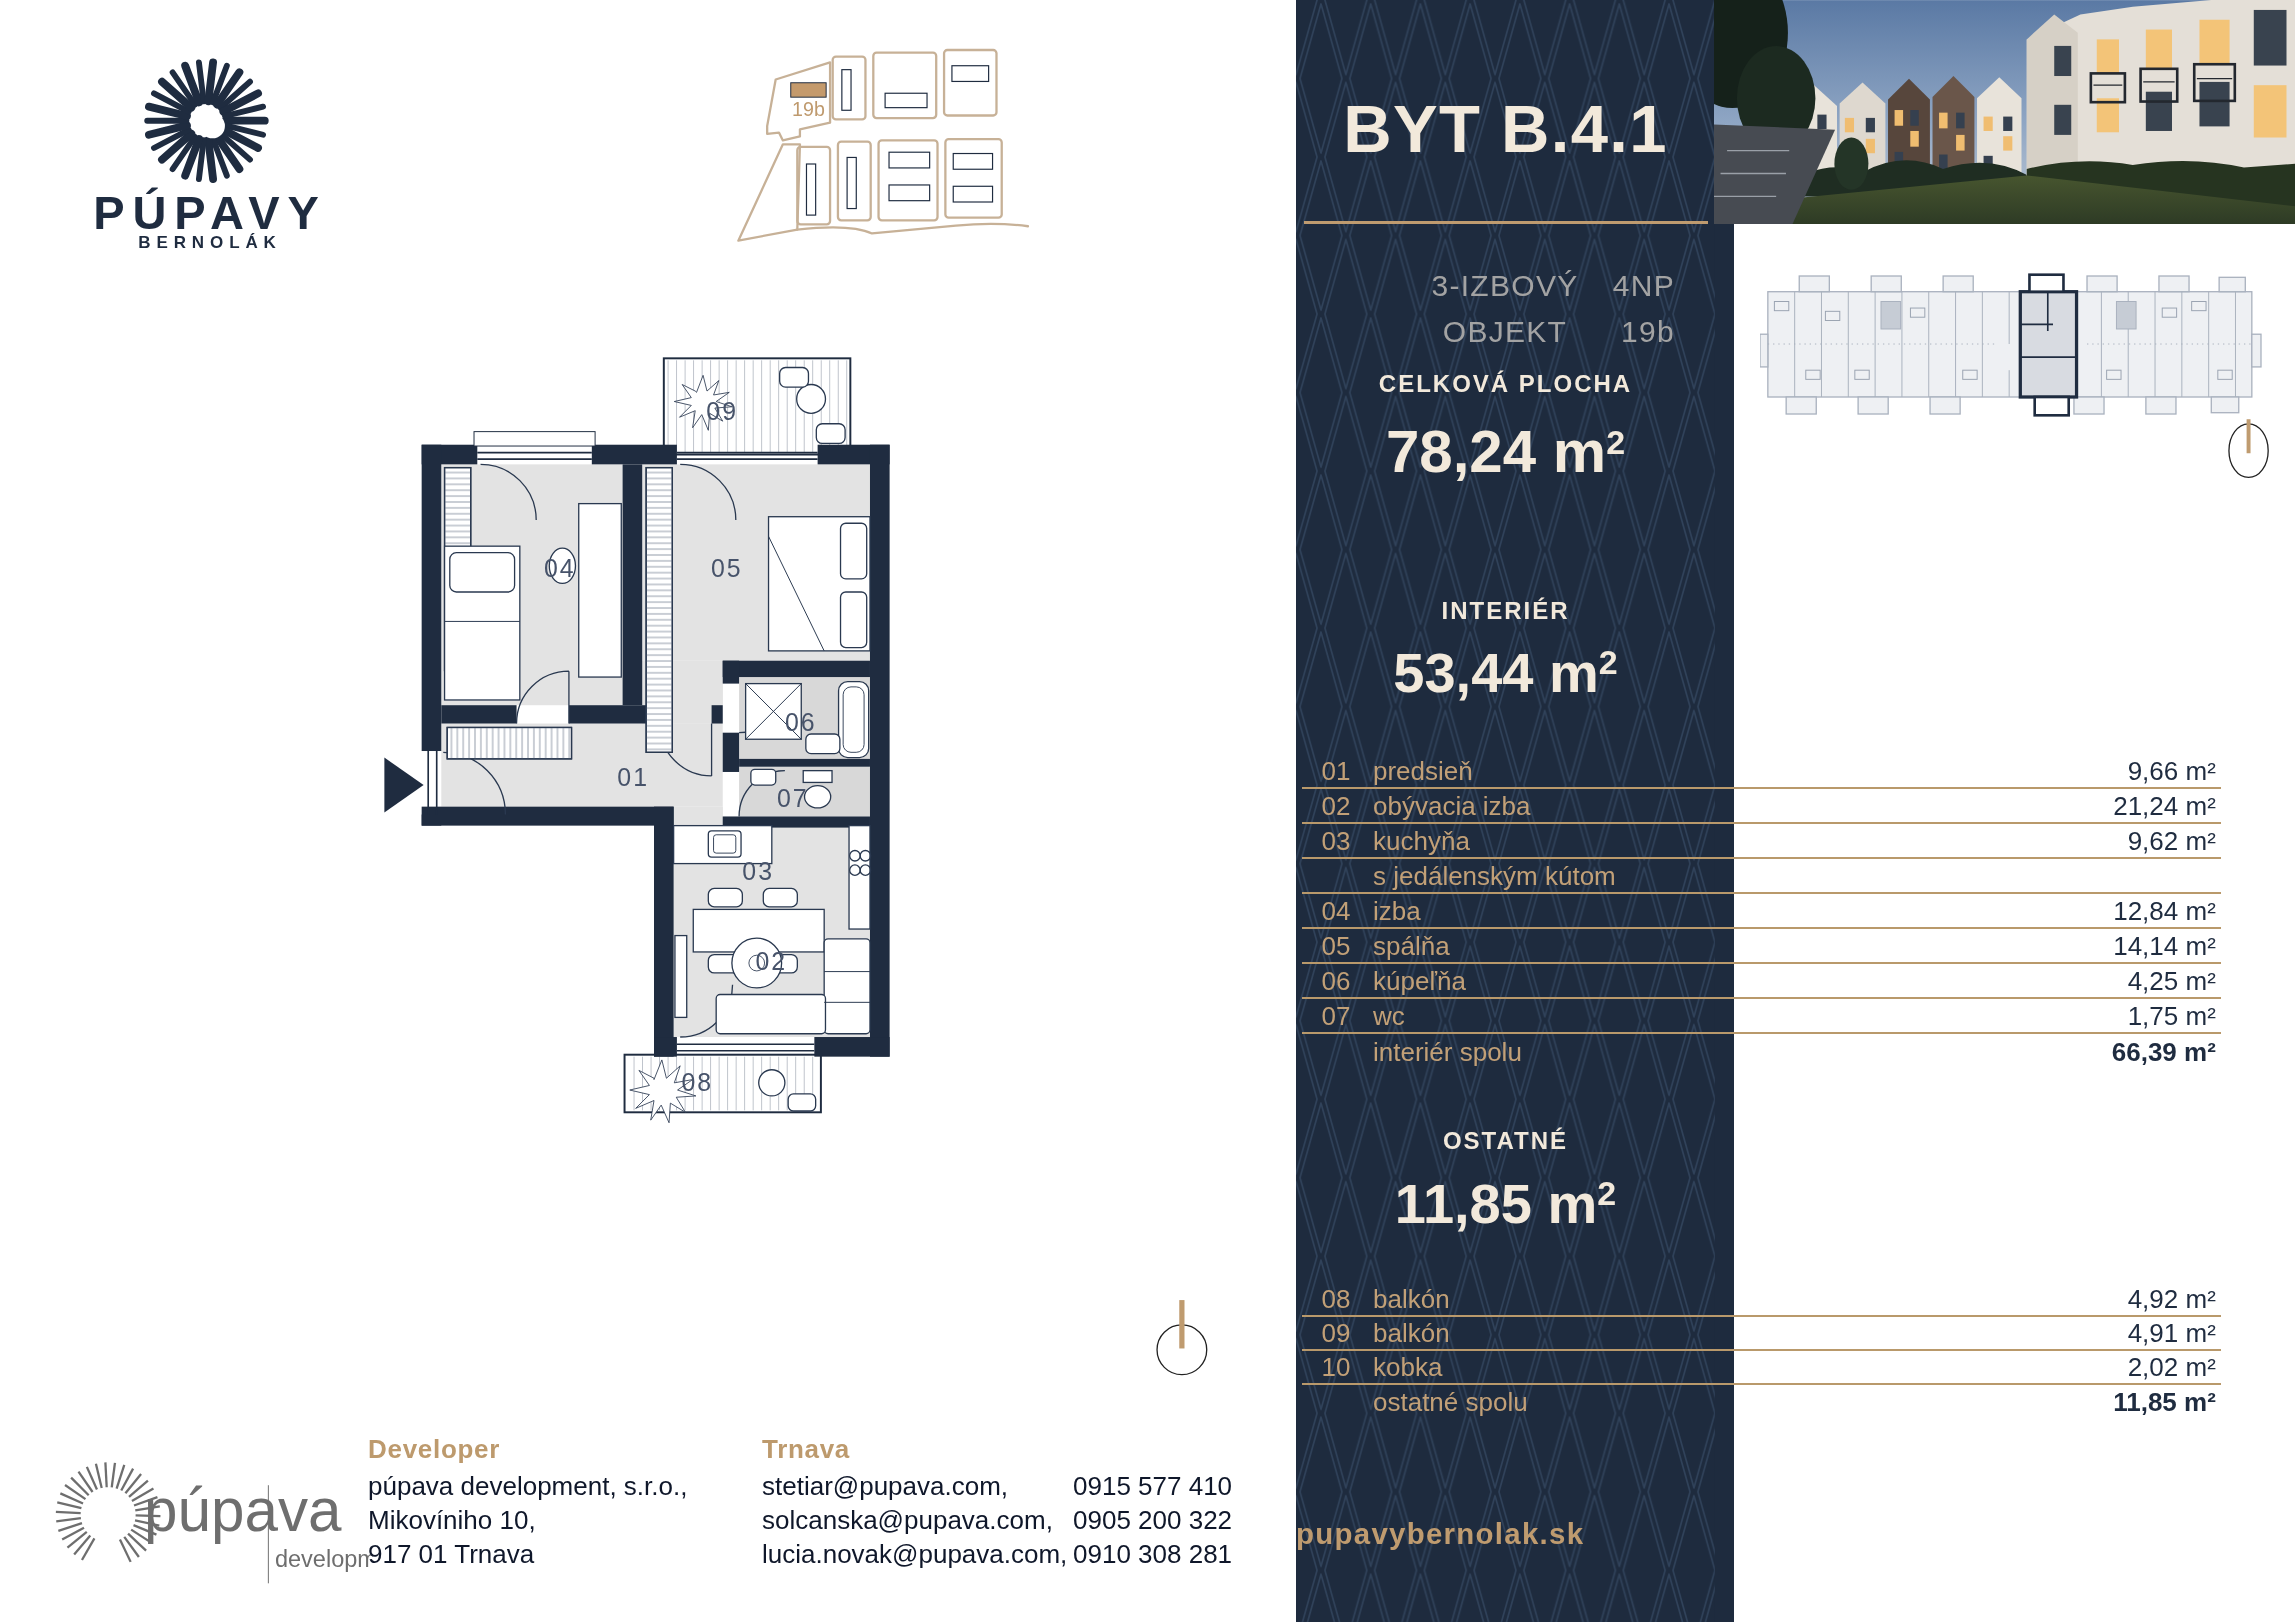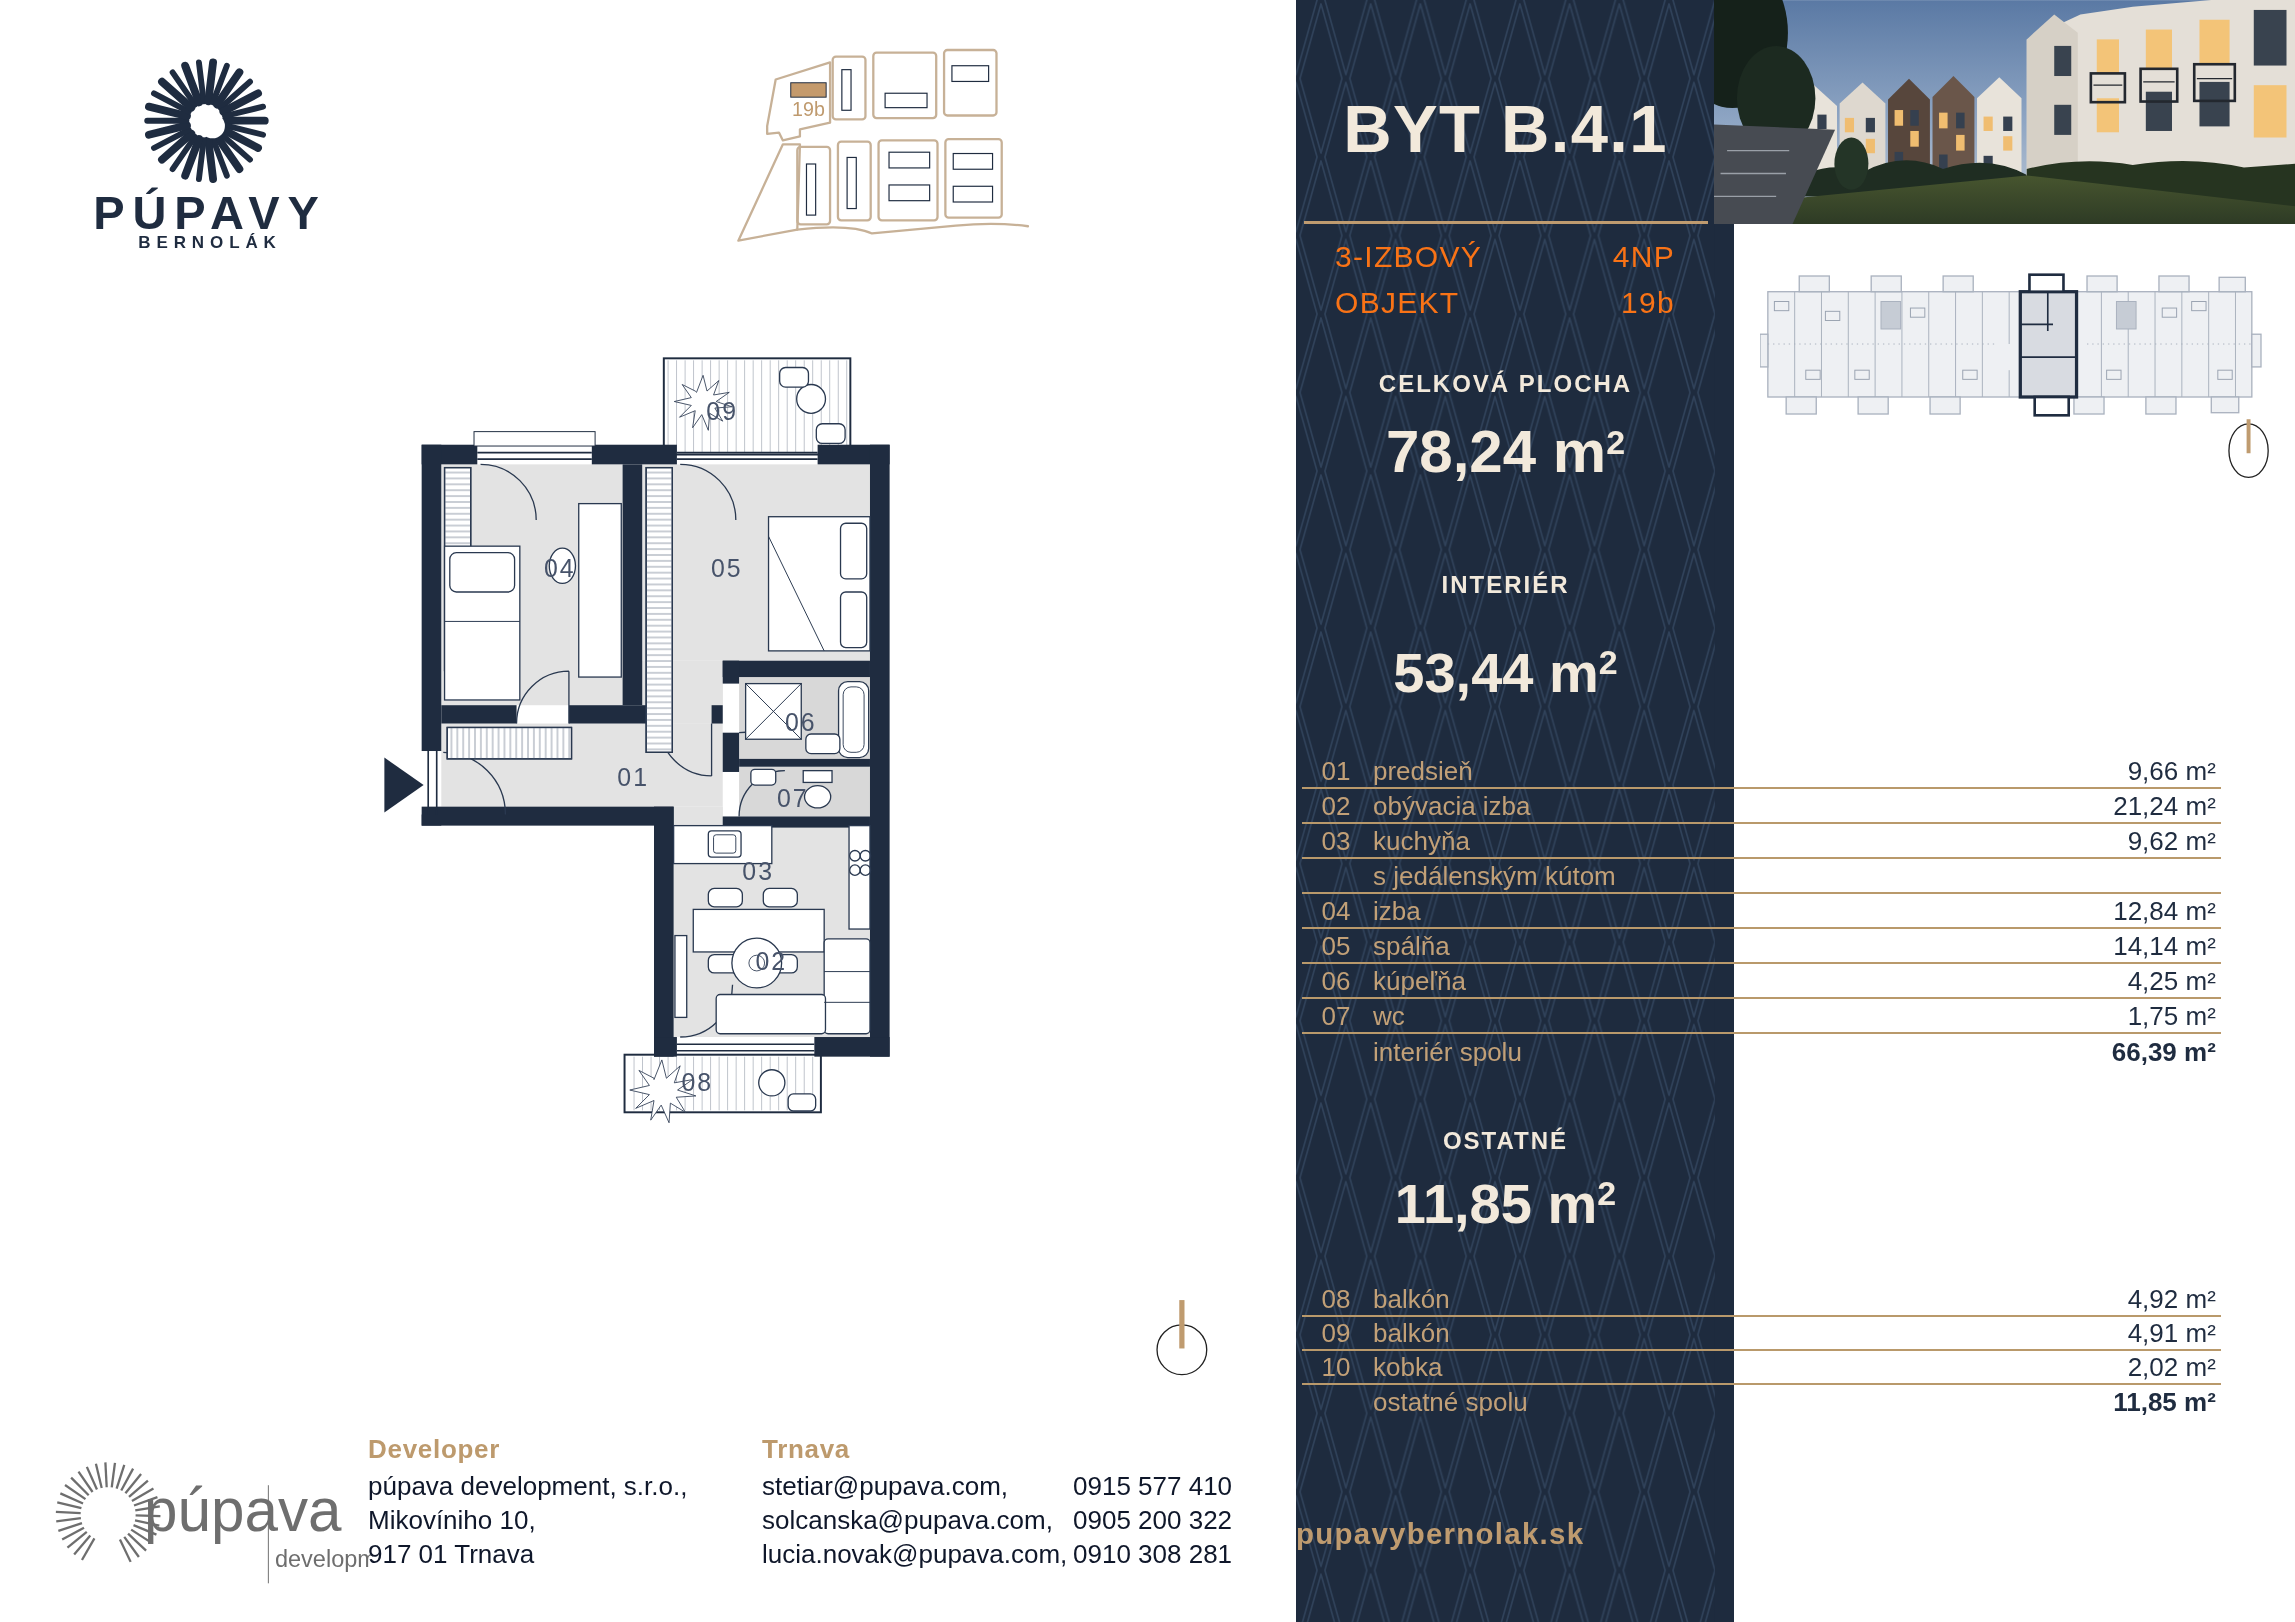--- a/index.html
+++ b/index.html
@@ -10,21 +10,21 @@
   .brand-name{left:92px;top:185px;width:236px;text-align:center;font-size:47px;font-weight:600;
               letter-spacing:7.9px;color:#1f2c40;}
   .brand-sub{left:92px;top:233px;width:236px;text-align:center;font-size:17px;font-weight:600;
              letter-spacing:5.9px;color:#1f2c40;}
   
   .panel{left:1296px;top:0;width:419px;height:1622px;background:#1e2b3e;padding-left:19px;}
   .panel-content{position:absolute;left:0;top:0;width:419px;height:1622px;}
   .p-title{left:0;top:90px;width:419px;text-align:center;font-size:67px;font-weight:700;
            color:#f2e9db;letter-spacing:1.3px;}
   .p-rule{left:7.9px;top:221px;width:404px;height:2.6px;background:#bf9b6f;}
-  .p-meta{left:39px;top:234px;width:340px;font-size:30px;color:#f97316;letter-spacing:1.3px;}
+  .p-meta{left:39px;top:263px;width:340px;font-size:30px;color:#a3a3a3;letter-spacing:1.3px;text-align:center;}
   .p-meta .r1,.p-meta .r2{position:relative;height:46px;line-height:46px;}
   .p-meta .right{position:absolute;right:0;top:0;}
   .p-head{left:0;width:419px;text-align:center;font-size:24px;font-weight:700;color:#f2e9db;
           letter-spacing:2px;}
   .p-big{left:0;width:419px;text-align:center;font-size:60px;font-weight:700;color:#f2e9db;}
   .p-big sup{font-size:34px;vertical-align:18.3px;}
   .p-site{left:0;top:1517px;width:419px;text-align:left;font-size:29.4px;font-weight:700;
           color:#bf9b6f;letter-spacing:1.3px;}
   
   .tbl{left:1302px;width:919px;}
@@ -292,21 +292,21 @@
           <span>OBJEKT</span>
           <span class="right">19b</span>
         </div>
       </div>
 
       <div class="abs p-head" style="top:370px">CELKOVÁ PLOCHA</div>
       <div class="abs p-big" style="top:417px">
         <span>78,24</span>&nbsp;<span>m</span><sup>2</sup>
       </div>
 
-      <div class="abs p-head" style="top:571px">INTERIÉR</div>
+      <div class="abs p-head" style="top:597px">INTERIÉR</div>
       <div class="abs p-big" style="top:640px;font-size:56px">
         <span>53,44</span>&nbsp;<span>m</span><sup>2</sup>
       </div>
 
       <div class="abs p-head" style="top:1127px">OSTATNÉ</div>
       <div class="abs p-big" style="top:1171px;font-size:56px">
         <span>11,85</span>&nbsp;<span>m</span><sup>2</sup>
       </div>
 
       <div class="abs p-site">pupavybernolak.sk</div>

